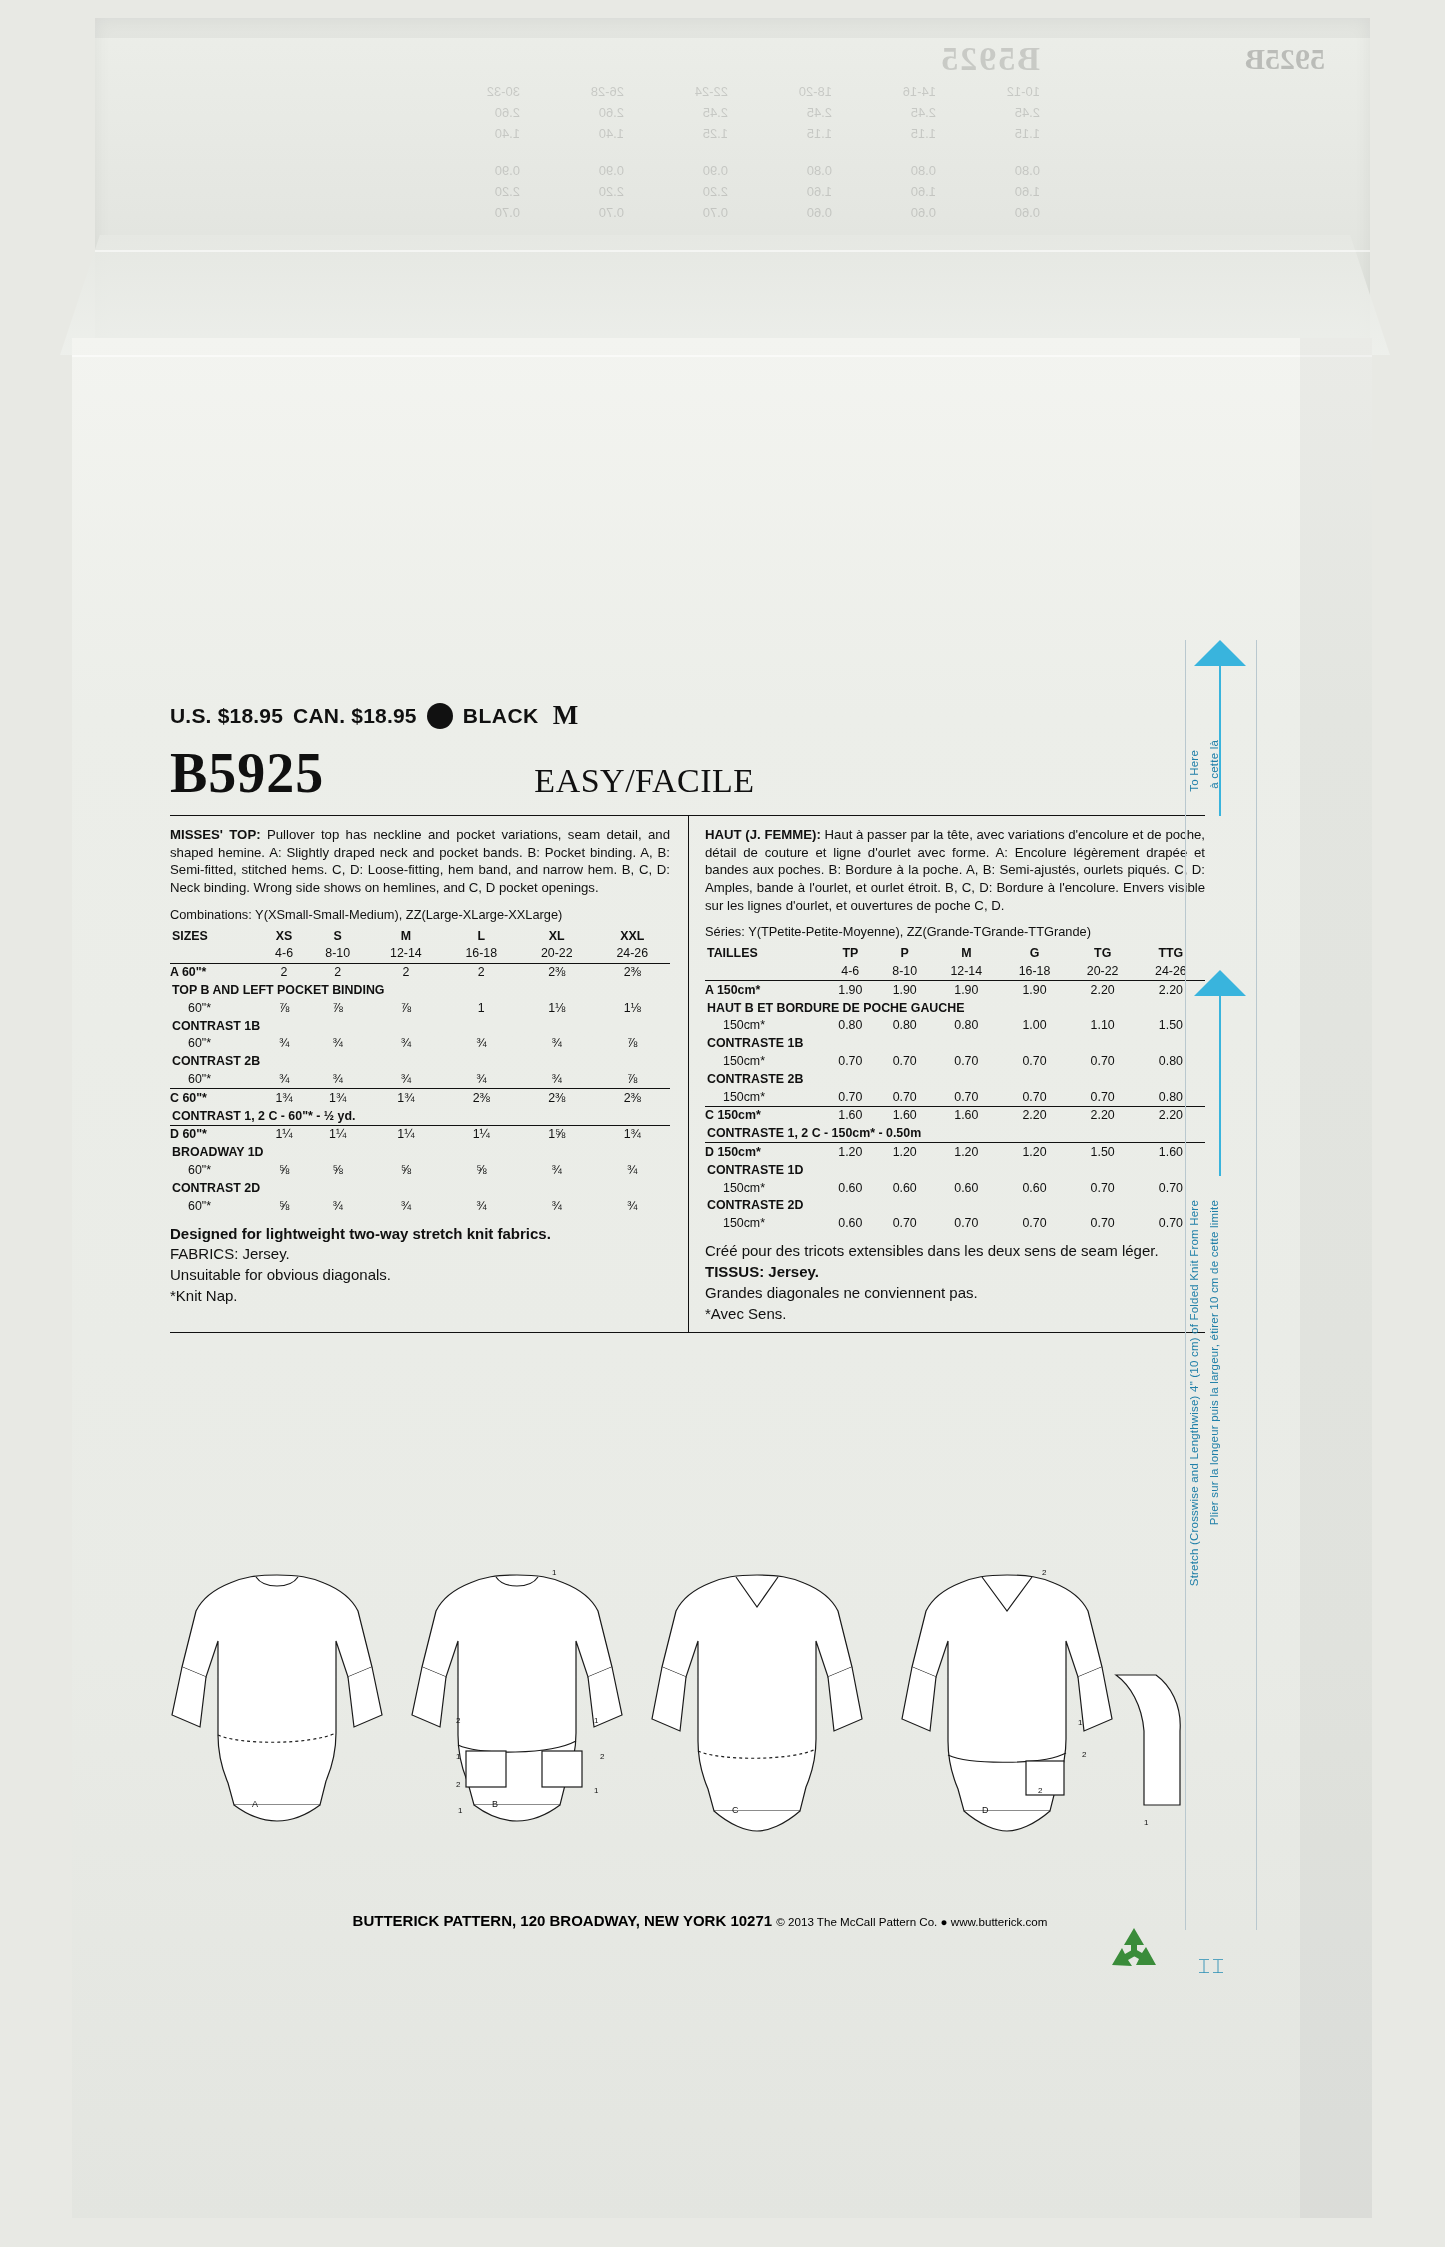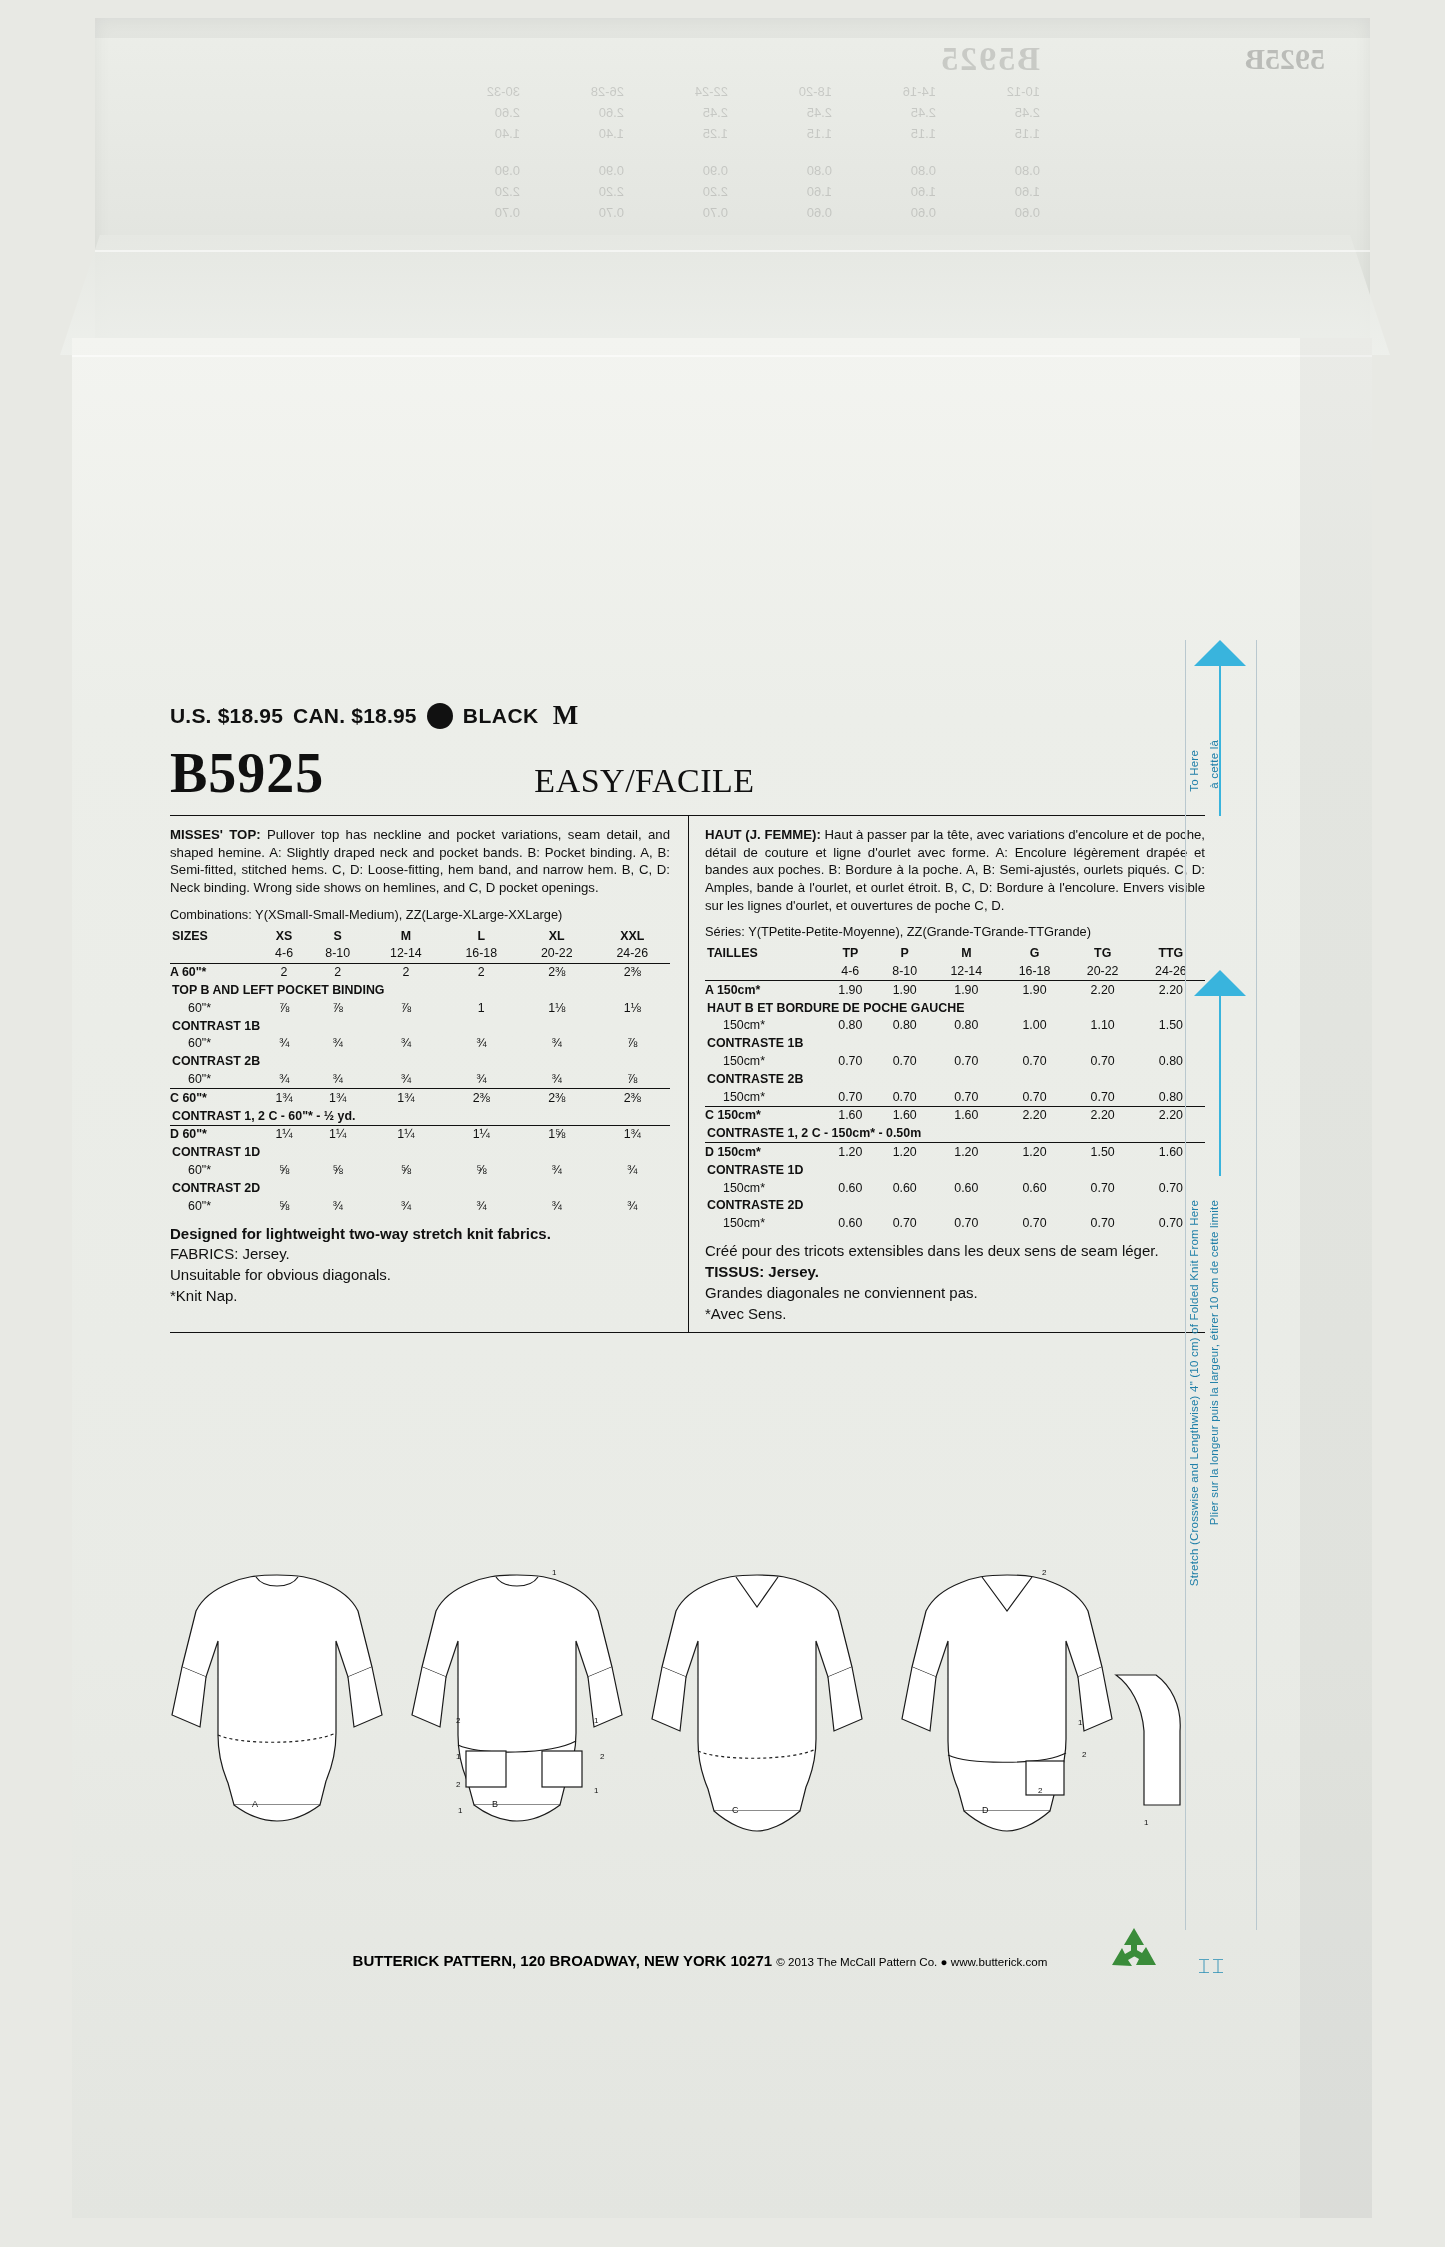--- a/index.html
+++ b/index.html
@@ -77,21 +77,21 @@
   
   .illus{
     position:absolute;left:170px;top:1555px;width:1035px;height:290px;
   }
   .illus svg{display:block;}
   
   .footer{
     position:absolute;left:170px;top:1910px;width:1060px;text-align:center;
     font-size:13.4px;line-height:1.5;
   }
-  .footer .l1{font-weight:bold;font-size:15px;margin-top:40px;}
+  .footer .l1{font-weight:bold;font-size:15px;}
   .footer .small{font-size:11.6px;}
   .recycle{
     position:absolute;left:1108px;top:1925px;width:52px;height:48px;
   }
   
   .strip{
     position:absolute;left:1185px;top:640px;width:70px;height:1290px;
     border-left:1px solid #b9c8cf;border-right:1px solid #b9c8cf;
   }
   .strip .vtext{
@@ -273,21 +273,21 @@
             <tr class="rule-top">
               <td class="lbl" style="padding-left: 0px;">D  60"*</td>
               <td style="text-align: center;">1¼</td>
               <td style="text-align: center;">1¼</td>
               <td style="text-align: center;">1¼</td>
               <td style="text-align: center;">1¼</td>
               <td style="text-align: center;">1⅝</td>
               <td style="text-align: center;">1¾</td>
             </tr>
             <tr>
-              <td colspan="7" class="lbl">CONTRAST 1D</td>
+              <td colspan="7" class="lbl">BROADWAY 1D</td>
             </tr>
             <tr>
               <td style="padding-left: 18px;">60"*</td>
               <td style="text-align: center;">⅝</td>
               <td style="text-align: center;">⅝</td>
               <td style="text-align: center;">⅝</td>
               <td style="text-align: center;">⅝</td>
               <td style="text-align: center;">¾</td>
               <td style="text-align: center;">¾</td>
             </tr>

